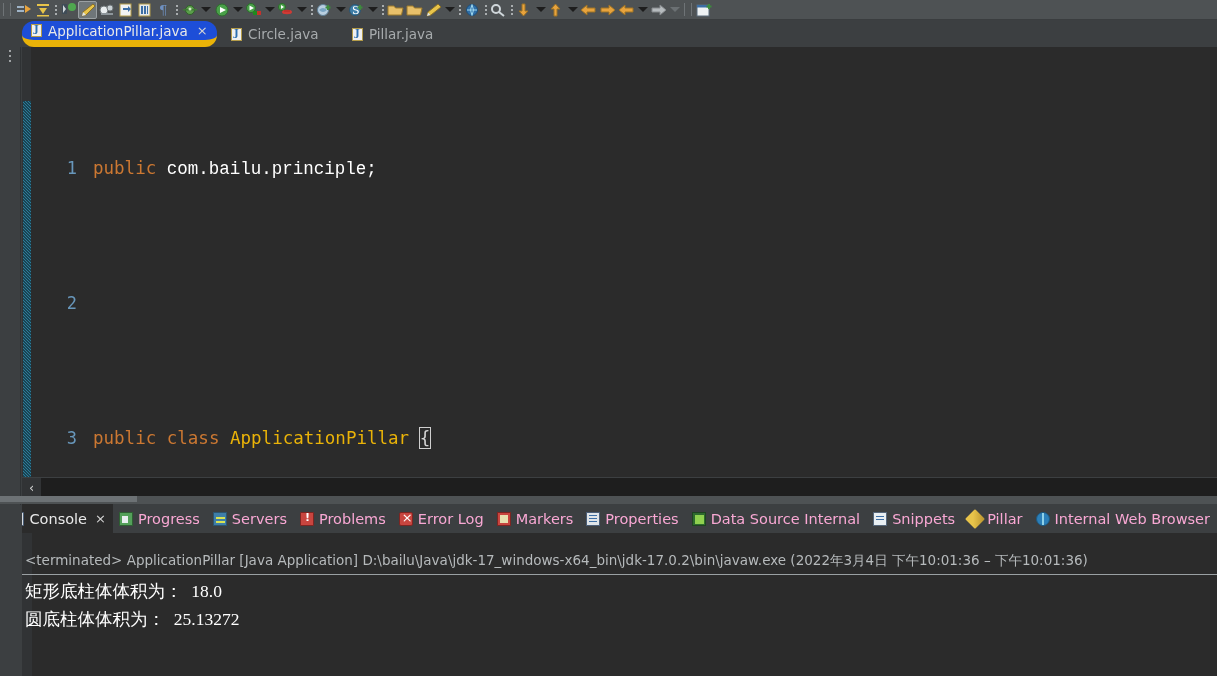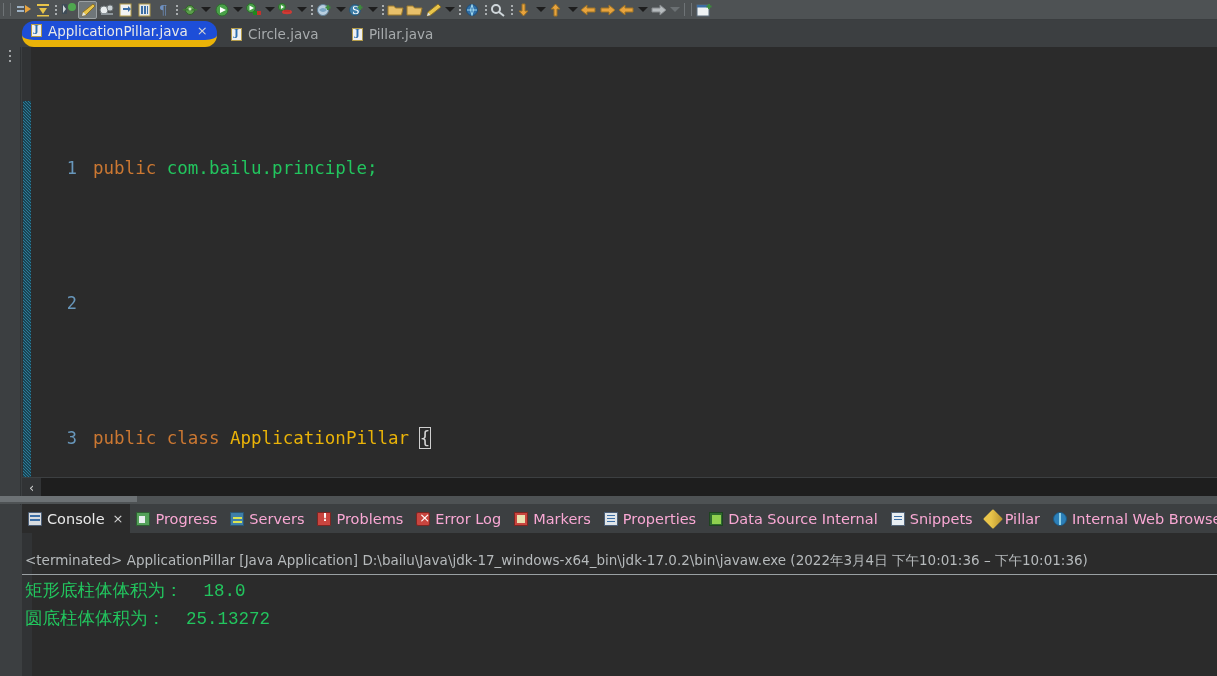--- a/index.html
+++ b/index.html
@@ -164,21 +164,21 @@
   }
   .mark {
     flex: 0 0 auto;
     width: 14px;
     display: flex; align-items: center; justify-content: flex-start;
   }
   .ctext { flex: 1 1 auto; }
 
   
   .kw  { color: #cc7832; }
-  .t   { color: #22c55e; }
+  .t   { color: #ffffff; font-family: Liberation Mono, monospace; }
   .typ { color: #eab308; }
   .cur-brace {
     background: #2b2b2b;
     outline: 1px solid #cfcfcf;
     color: #d4d4d4;
   }
 
   
   #hscroll {
     position: absolute; left: 22px; top: 477px;
@@ -206,20 +206,21 @@
   }
 
   
   #console-tabs {
     position: absolute; left: 22px; top: 504px;
     width: 1195px; height: 29px;
     background: #3c3f41;
     display: flex; align-items: center;
     overflow: hidden;
     white-space: nowrap;
+    justify-content: flex-end;
   }
   .ctab {
     height: 29px;
     display: flex; align-items: center;
     padding: 0 7px 0 6px;
     font-size: 14.5px;
     color: #f9a8d4;
     flex: 0 0 auto;
   }
   .ctab.active { background: #2b2b2b; color: #e9e9e9; }
@@ -266,24 +267,24 @@
     white-space: nowrap;
     font-family: "DejaVu Sans", "Liberation Sans", sans-serif;
   }
   #console-sep {
     position: absolute; left: 0; top: 41px;
     width: 1195px; height: 1px;
     background: #9aa0a3;
   }
   #console-out {
     position: absolute; left: 3px; top: 44px;
-    font-family: Liberation Mono, monospace;
+    font-family: Liberation Serif, serif;
     font-size: 17.5px;
     line-height: 28px;
-    color: #22c55e;
+    color: #ffffff;
     white-space: pre;
   }
   #console-gutter {
     position: absolute; left: 0; top: 0;
     width: 10px; height: 143px;
     background: #313335;
   }
 </style>
 </head>
 <body>

